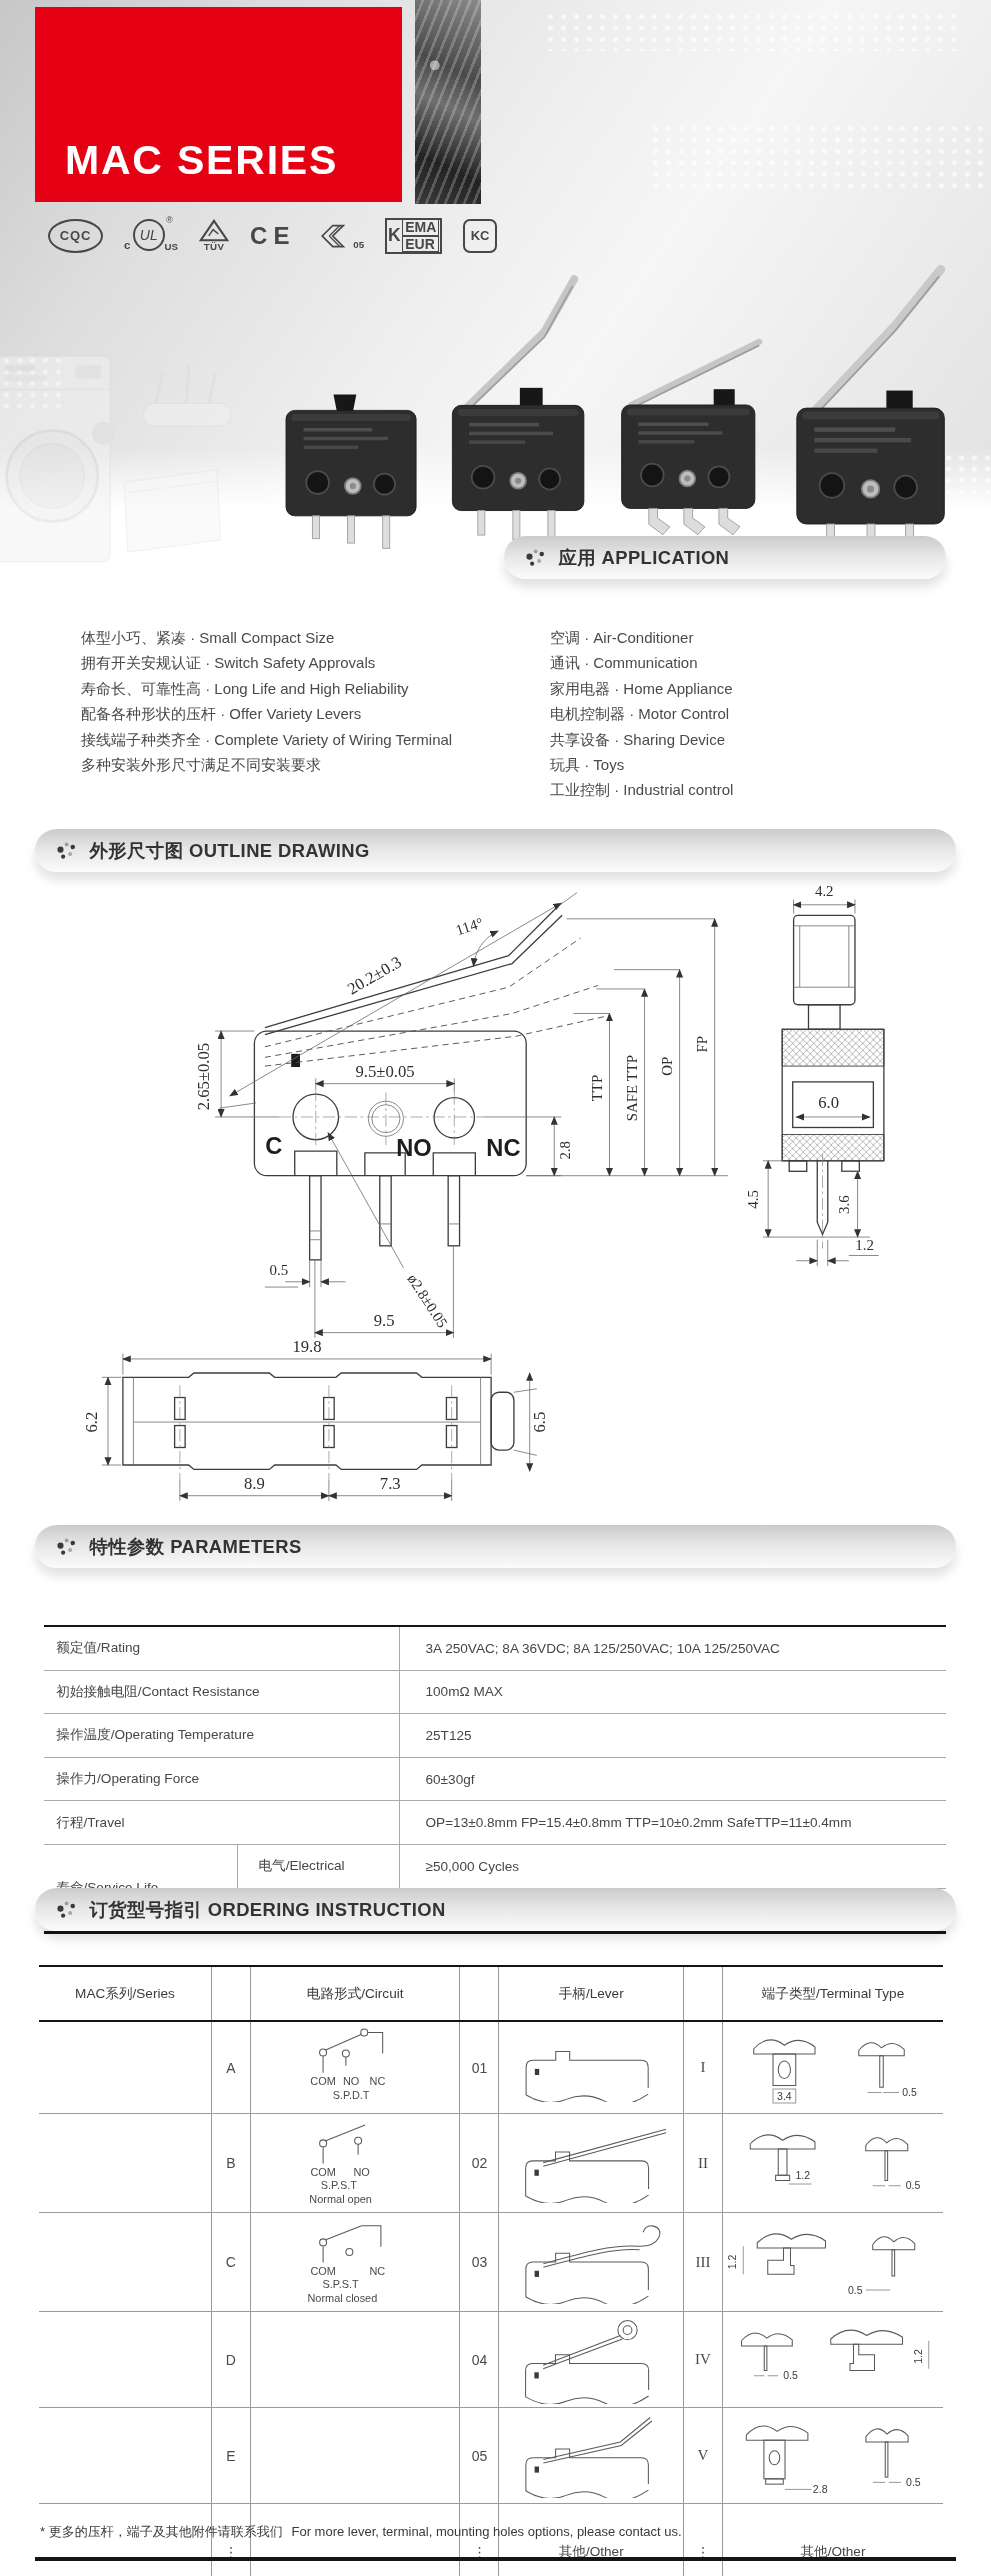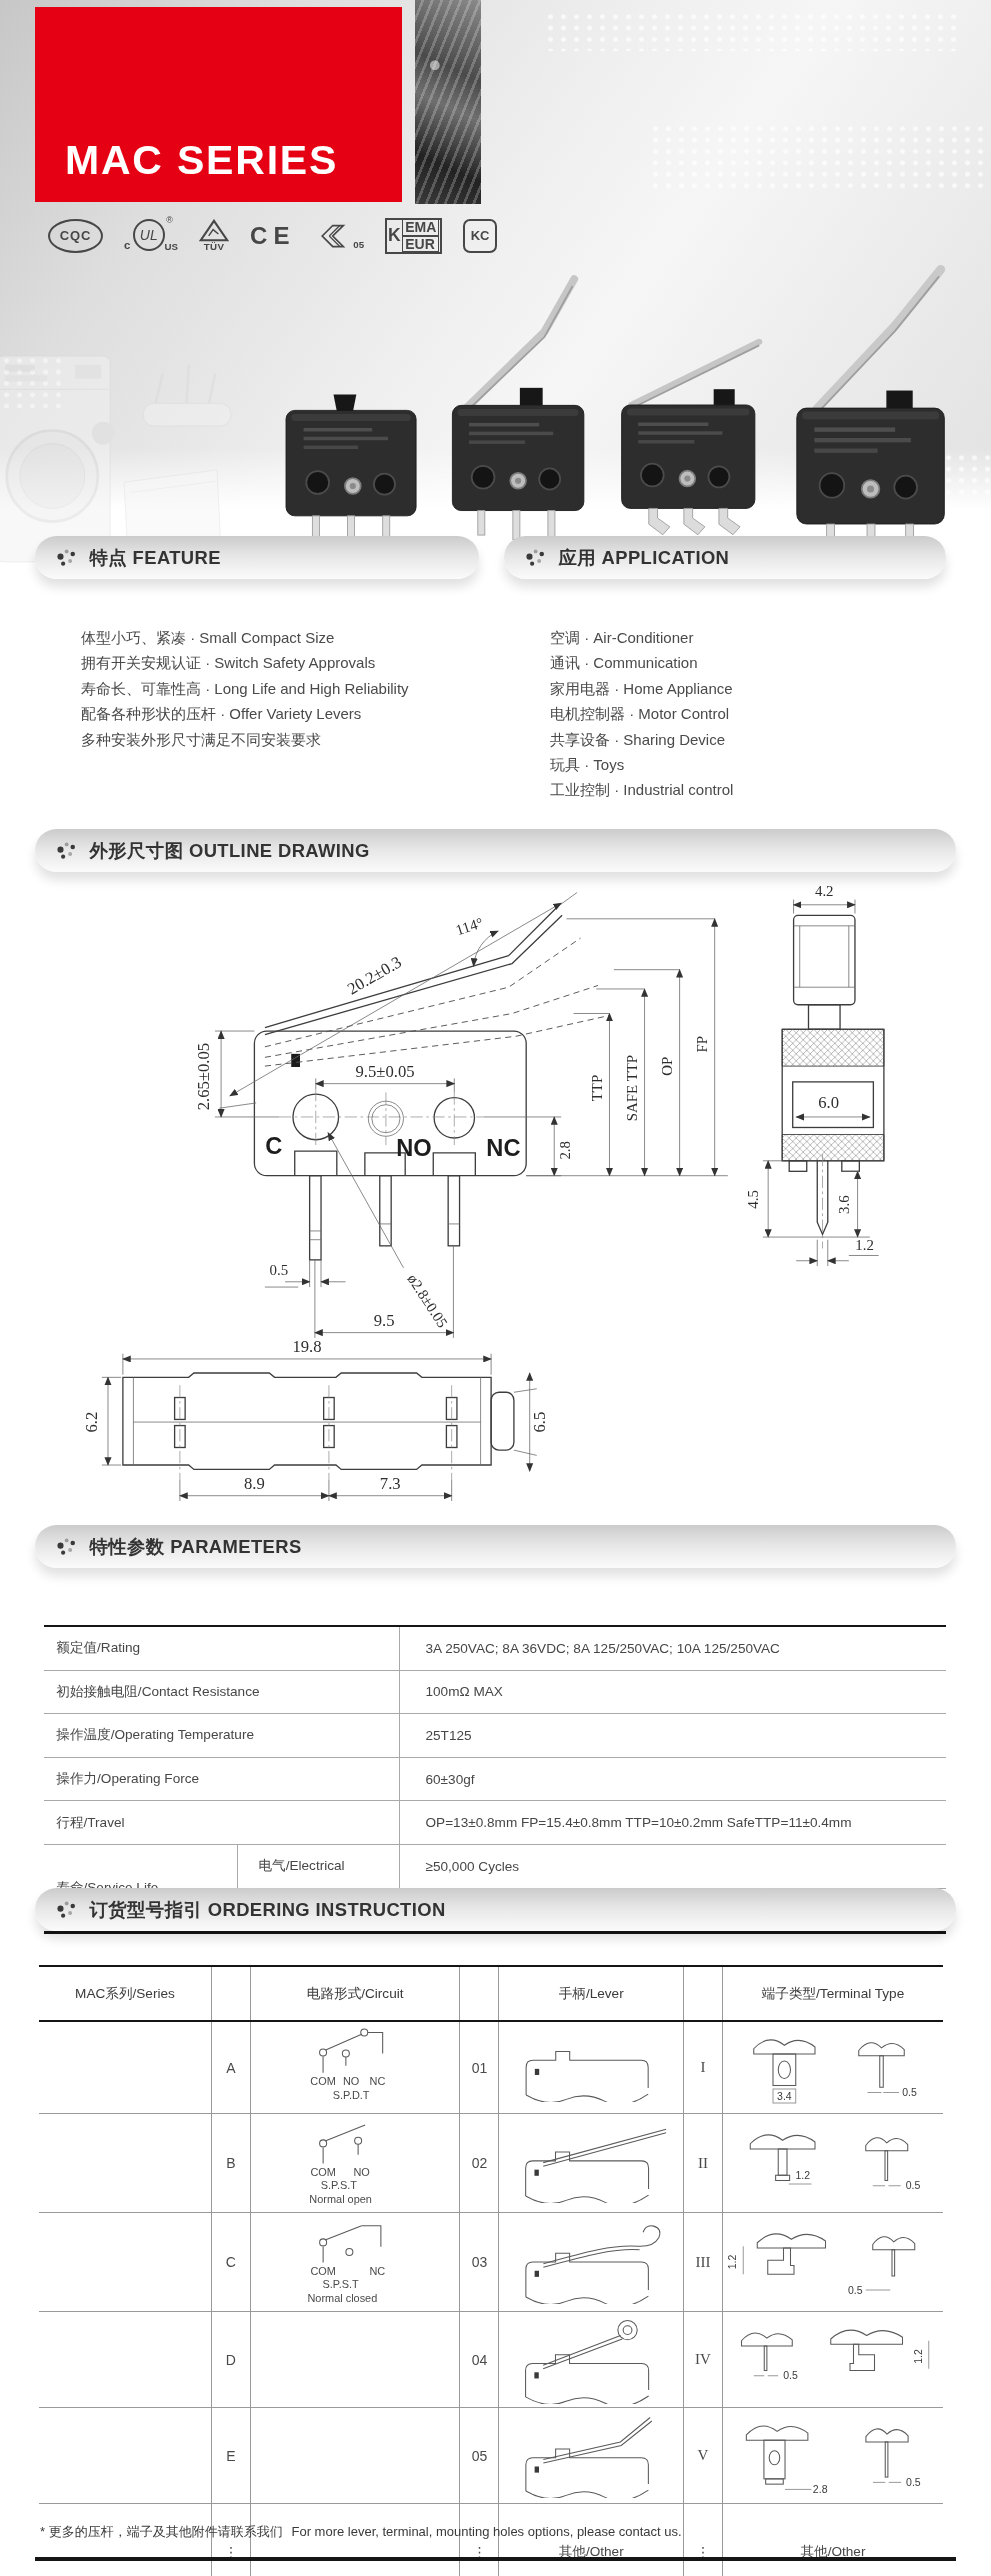--- a/index.html
+++ b/index.html
@@ -229,46 +229,37 @@
     <rect x="38" y="226" width="72" height="5" fill="#777" opacity=".35"></rect>
     <circle cx="58" cy="268" r="14" fill="#141414" stroke="#4b4b4b" stroke-width="2"></circle>
     <circle cx="102" cy="272" r="10" fill="#bdbdbd" stroke="#7c7c7c" stroke-width="2"></circle>
     <circle cx="102" cy="272" r="4" fill="#8a8a8a"></circle>
     <circle cx="142" cy="270" r="13" fill="#141414" stroke="#4b4b4b" stroke-width="2"></circle>
     <rect x="52" y="312" width="9" height="52" fill="#dedede" stroke="#9c9c9c"></rect>
     <rect x="98" y="312" width="9" height="52" fill="#dedede" stroke="#9c9c9c"></rect>
     <rect x="142" y="312" width="9" height="56" fill="#dedede" stroke="#9c9c9c"></rect>
   </svg>
 
-  <div class="pill" style="left:35px;top:536px;width:444px;">
-    <svg width="23" height="21" viewBox="0 0 26 24">
-      <circle cx="5" cy="11" r="3.5" fill="#3a3a3a"></circle>
-        <circle cx="12" cy="5" r="2.2" fill="#9c9c9c"></circle>
-      <circle cx="19" cy="8" r="2.6" fill="#3a3a3a"></circle>
-        <circle cx="8" cy="19" r="2.4" fill="#3a3a3a"></circle>
-      <circle cx="16" cy="16" r="2.2" fill="#a5a5a5"></circle>
-    </svg>
-    <span class="ptitle">特点 FEATURE</span>
-  </div>
   <div class="pill" style="left:504px;top:536px;width:442px;">
     <svg width="23" height="21" viewBox="0 0 26 24">
       <circle cx="5" cy="11" r="3.5" fill="#3a3a3a"></circle>
         <circle cx="12" cy="5" r="2.2" fill="#9c9c9c"></circle>
       <circle cx="19" cy="8" r="2.6" fill="#3a3a3a"></circle>
         <circle cx="8" cy="19" r="2.4" fill="#3a3a3a"></circle>
       <circle cx="16" cy="16" r="2.2" fill="#a5a5a5"></circle>
     </svg>
     <span class="ptitle">应用 APPLICATION</span>
   </div>
 
   <div class="list" style="left:81px;top:625px;">
     <div>体型小巧、紧凑 · Small Compact Size</div>
     <div>拥有开关安规认证 · Switch Safety Approvals</div>
     <div>寿命长、可靠性高 · Long Life and High Reliability</div>
     <div>配备各种形状的压杆 · Offer Variety Levers</div>
+    <div>接线端子种类齐全 · Complete Variety of Wiring Terminal</div>
     <div>多种安装外形尺寸满足不同安装要求</div>
   </div>
   <div class="list" style="left:550px;top:625px;">
     <div>空调 · Air-Conditioner</div>
     <div>通讯 · Communication</div>
     <div>家用电器 · Home Appliance</div>
     <div>电机控制器 · Motor Control</div>
     <div>共享设备 · Sharing Device</div>
     <div>玩具 · Toys</div>
     <div>工业控制 · Industrial control</div>

